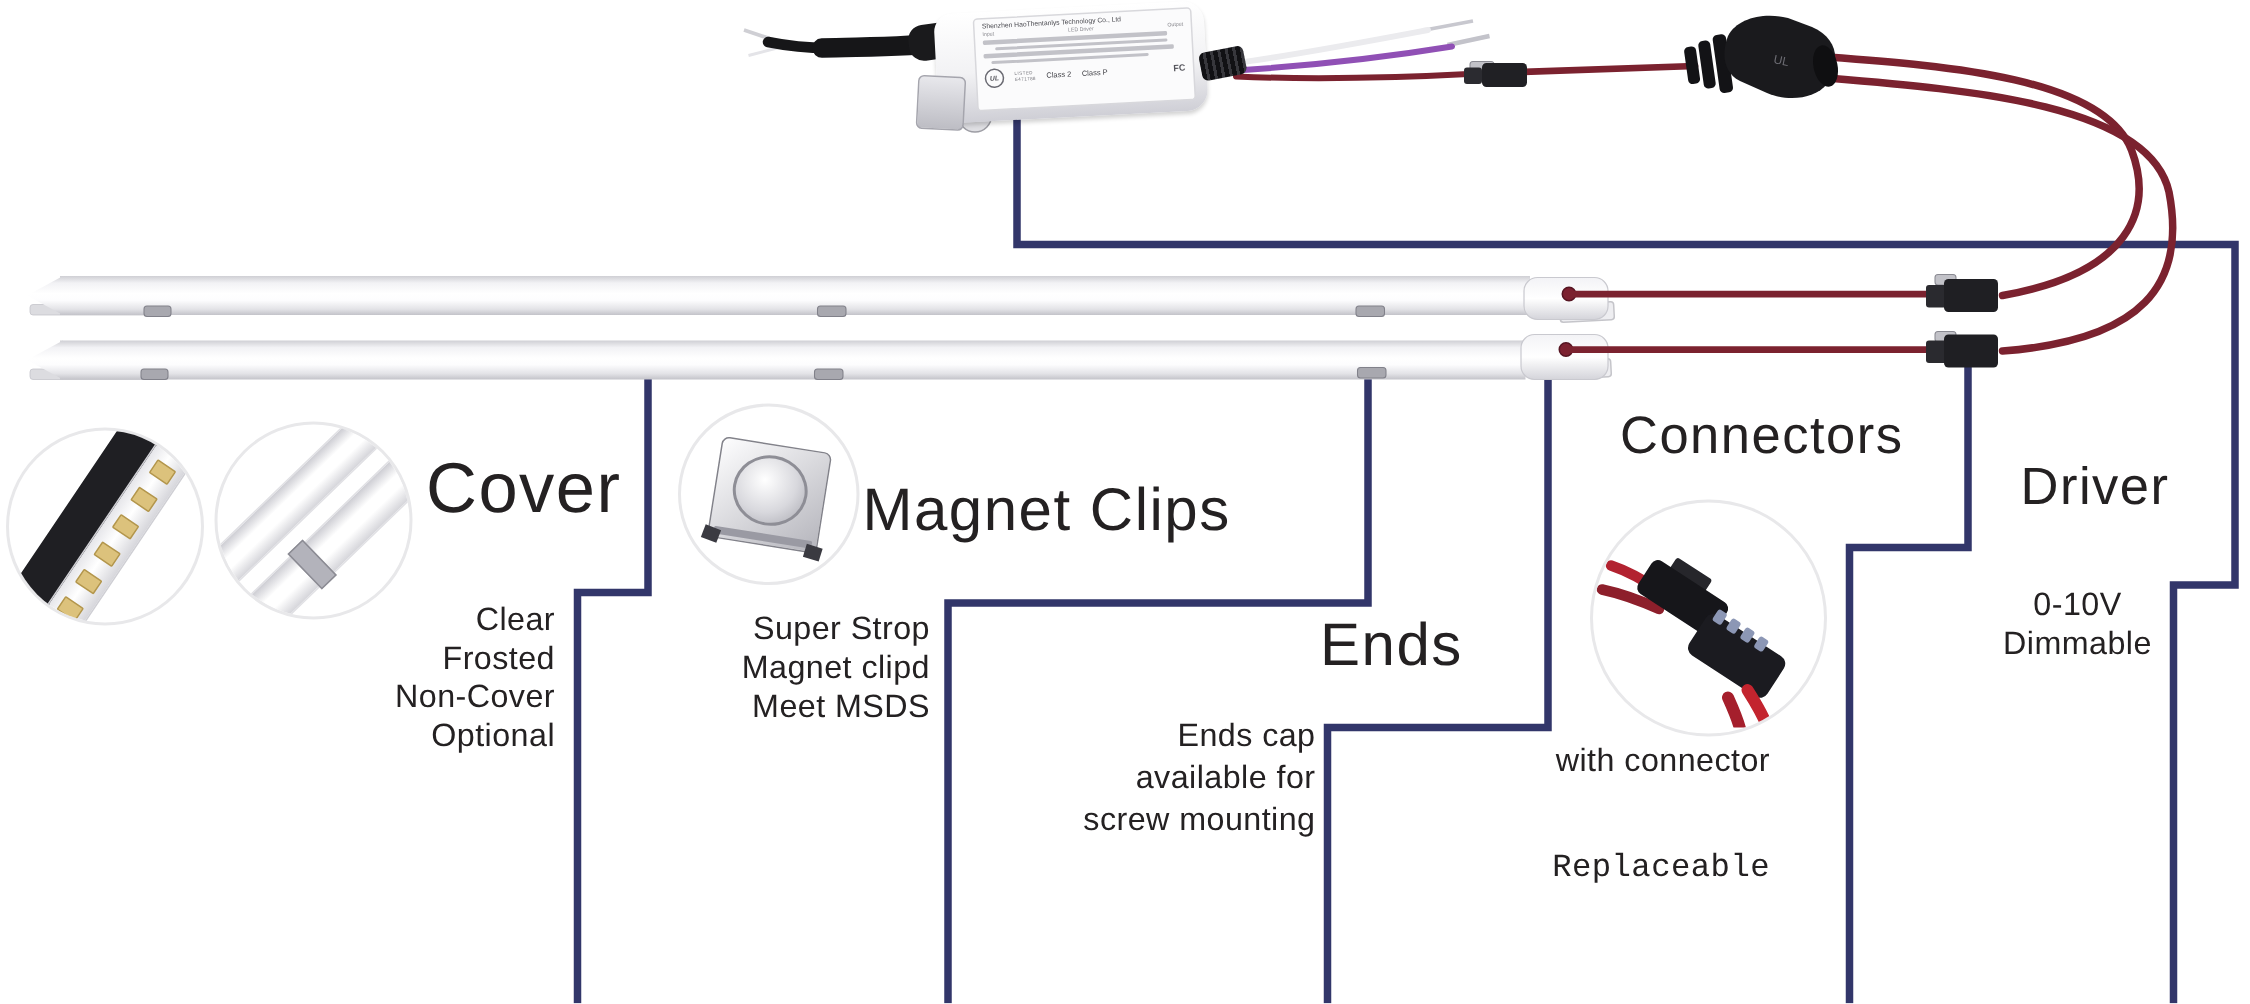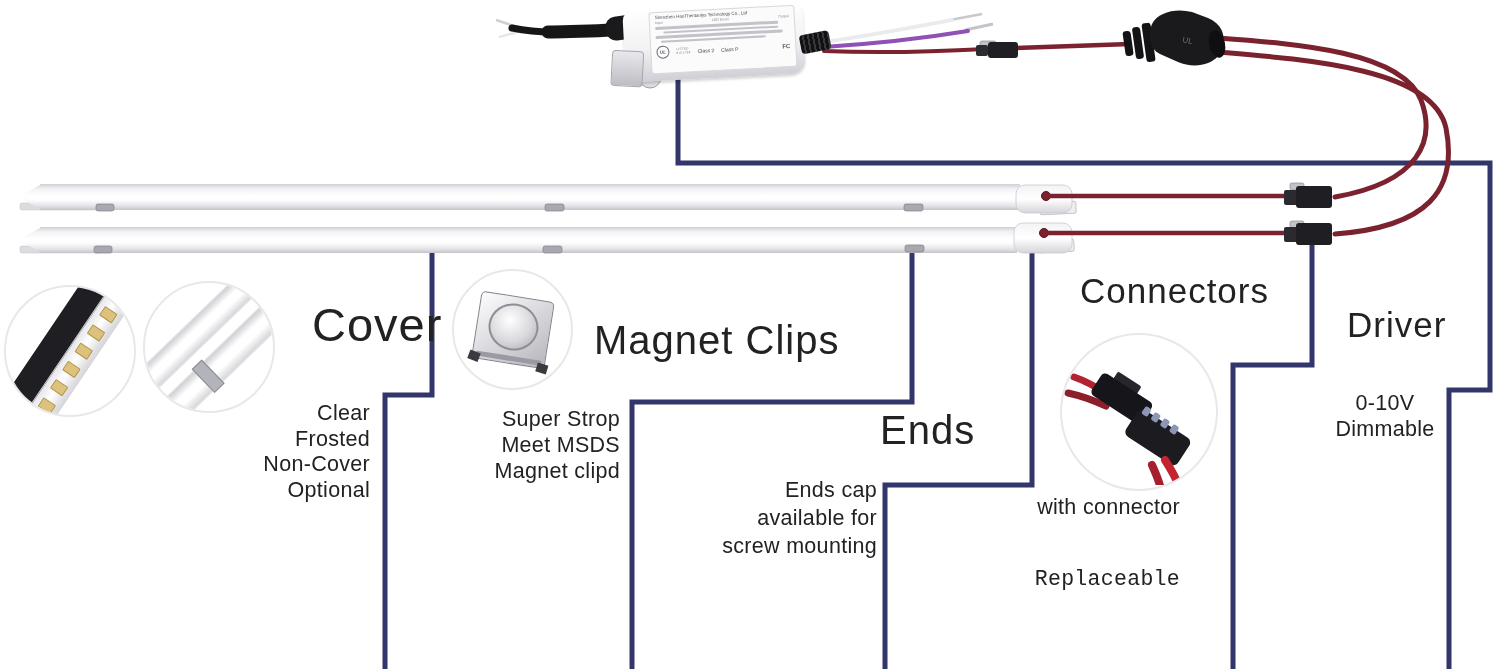--- a/index.html
+++ b/index.html
@@ -61,23 +61,23 @@
     border:2px solid #8e8e96;}
   #magnet-bar{position:absolute;left:3px;right:3px;bottom:2px;height:5px;background:#9a9aa3;border-radius:1px;}
   .magnet-foot{position:absolute;width:11px;height:9px;background:#3a3a41;}
   #magnet-foot-l{left:-4px;bottom:-3px;transform:rotate(12deg);}
   #magnet-foot-r{right:-4px;bottom:-5px;transform:rotate(8deg);}
 
   
   .callout-title{position:absolute;z-index:4;color:#242122;letter-spacing:1px;white-space:nowrap;}
   .callout-text{position:absolute;z-index:4;color:#242122;font-size:21.5px;letter-spacing:.3px;}
   .callout-text div{white-space:nowrap;}
-  #cover-title{left:284px;top:297px;font-size:47px;margin-left:28px;}
+  #cover-title{left:284px;top:297px;font-size:47px;}
   #cover-lines{left:220px;top:401px;width:150px;text-align:right;line-height:25.5px;}
-  #magnet-title{left:594px;top:318px;font-size:40px;}
+  #magnet-title{left:575px;top:318px;font-size:40px;}
   #magnet-lines{left:445px;top:406px;width:175px;text-align:right;line-height:26px;}
   #ends-title{left:880px;top:408px;font-size:40px;}
   #ends-lines{left:670px;top:476px;width:207px;text-align:right;line-height:28px;}
   #connectors-title{left:1080px;top:271px;font-size:35px;}
   #connectors-lines{left:940px;top:495px;width:240px;text-align:right;line-height:25px;}
   #connectors-lines2{left:940px;top:564px;width:240px;text-align:right;line-height:31px;font-family:Liberation Mono, monospace;}
   #driver-title{left:1347px;top:305px;font-size:35px;}
   #driver-lines{left:1315px;top:390px;width:140px;text-align:center;line-height:26px;}
 </style>
 </head>
@@ -284,22 +284,22 @@
   <div class="callout-text" id="cover-lines">
     <div>Clear</div>
     <div>Frosted</div>
     <div>Non-Cover</div>
     <div>Optional</div>
   </div>
 
   <div class="callout-title" id="magnet-title">Magnet Clips</div>
   <div class="callout-text" id="magnet-lines">
     <div>Super Strop</div>
+    <div>Magnet clipd</div>
     <div>Meet MSDS</div>
-    <div>Magnet clipd</div>
   </div>
 
   <div class="callout-title" id="ends-title">Ends</div>
   <div class="callout-text" id="ends-lines">
     <div>Ends cap</div>
     <div>available for</div>
     <div>screw mounting</div>
   </div>
 
   <div class="callout-title" id="connectors-title">Connectors</div>

